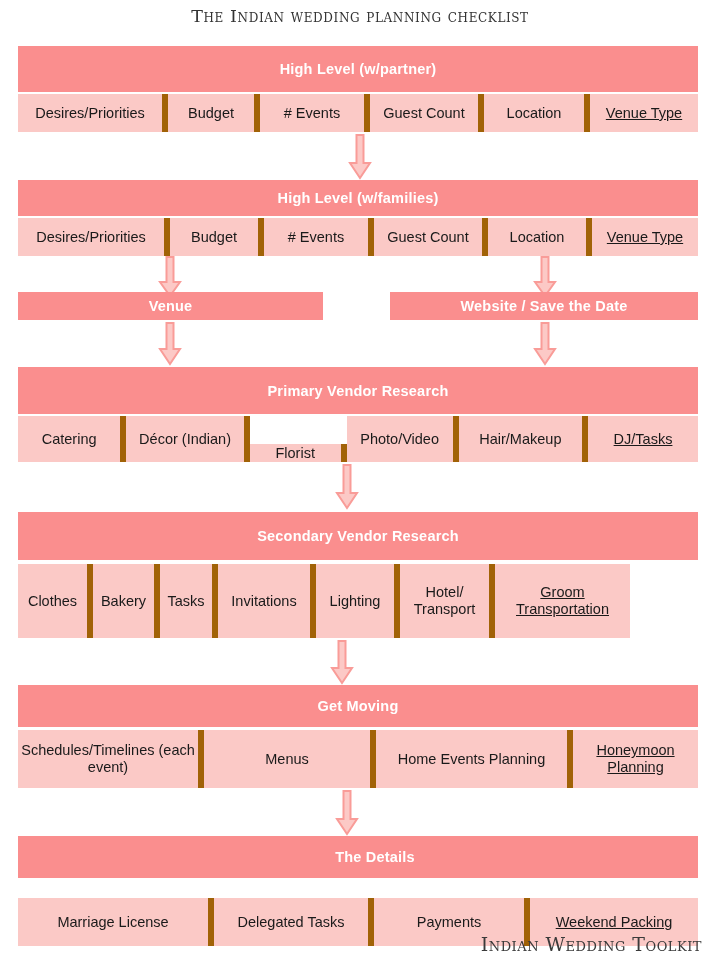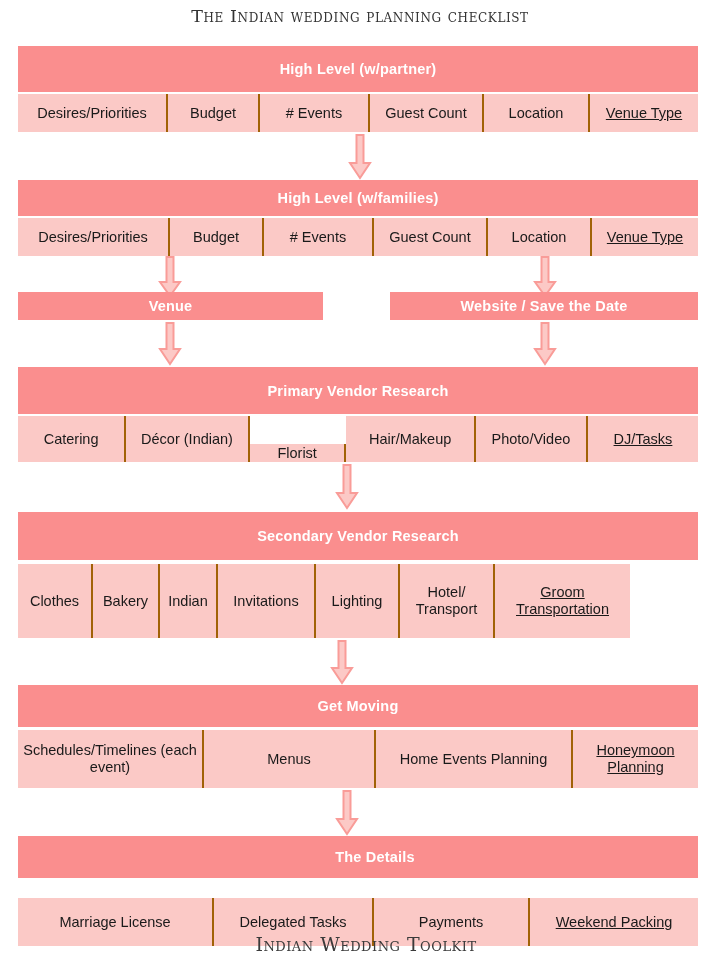--- a/index.html
+++ b/index.html
@@ -30,24 +30,24 @@
     text-align: center;
     font-family: "DejaVu Serif", "Liberation Serif", serif;
     font-size: 17.5px;
     font-variant: small-caps;
     letter-spacing: 0.6px;
     color: #333333;
     white-space: nowrap;
   }
   .footer {
     position: absolute;
-    left: 15px;
+    left: 0;
     top: 933px;
     width: 702px;
-    text-align: center;
+    text-align: right;
     font-family: "DejaVu Serif", "Liberation Serif", serif;
     font-size: 19px;
     font-variant: small-caps;
     letter-spacing: 0.5px;
     color: #3a3a3a;
     white-space: nowrap;
   }
 
   .bar {
     position: absolute;
@@ -70,21 +70,21 @@
   }
   .cell {
     background: #FBC9C6;
     color: #1a1a1a;
     font-size: 14.5px;
     display: flex;
     align-items: center;
     justify-content: center;
     text-align: center;
     box-sizing: border-box;
-    border-right: 2px solid #a16207;
+    border-right: 6px solid #a16207;
     line-height: 1.15;
     padding: 0 3px;
   }
   .cell:last-child { border-right: none; text-decoration: underline; }
 
   
   .arrow {
     position: absolute;
     width: 24px;
   }
@@ -149,36 +149,36 @@
     <svg viewBox="0 0 24 44" preserveAspectRatio="none">
       <polygon points="8.5,1 15.5,1 15.5,27 22,27 12,42 2,27 8.5,27" fill="#FCC9C6" stroke="#F99C98" stroke-width="2"></polygon>
     </svg>
   </div>
 
   <div class="bar" style="left:18px; top:367px; width:680px; height:47px;">Primary Vendor Research</div>
   <div class="cells" style="left:18px; top:416px; width:680px; height:46px;">
     <div class="cell" style="width:112px;">Catering</div>
     <div class="cell" style="width:128px;">Décor  (Indian)</div>
     <div class="cell" style="width:100px;margin-top:28px;">Florist</div>
+    <div class="cell" style="width:116px;">Photo/Video</div>
     <div class="cell" style="width:134px;">Hair/Makeup</div>
-    <div class="cell" style="width:116px;">Photo/Video</div>
     <div class="cell" style="width:114px;">DJ/Tasks</div>
   </div>
 
   <div class="arrow" style="left:335px; top:464px; height:46px;">
     <svg viewBox="0 0 24 46" preserveAspectRatio="none">
       <polygon points="8.5,1 15.5,1 15.5,29 22,29 12,44 2,29 8.5,29" fill="#FCC9C6" stroke="#F99C98" stroke-width="2"></polygon>
     </svg>
   </div>
 
   <div class="bar" style="left:18px; top:512px; width:680px; height:48px;">Secondary Vendor Research</div>
   <div class="cells" style="left:18px; top:564px; width:680px; height:74px;">
     <div class="cell" style="width:75px;">Clothes</div>
     <div class="cell" style="width:67px;">Bakery</div>
-    <div class="cell" style="width:58px;">Indian</div>
+    <div class="cell" style="width:58px;">Tasks</div>
     <div class="cell" style="width:98px;">Invitations</div>
     <div class="cell" style="width:84px;">Lighting</div>
     <div class="cell" style="width:95px;">Hotel/ Transport</div>
     <div class="cell" style="width:135px;">Groom Transportation</div>
   </div>
 
   <div class="arrow" style="left:330px; top:640px; height:45px;">
     <svg viewBox="0 0 24 45" preserveAspectRatio="none">
       <polygon points="8.5,1 15.5,1 15.5,28 22,28 12,43 2,28 8.5,28" fill="#FCC9C6" stroke="#F99C98" stroke-width="2"></polygon>
     </svg>

